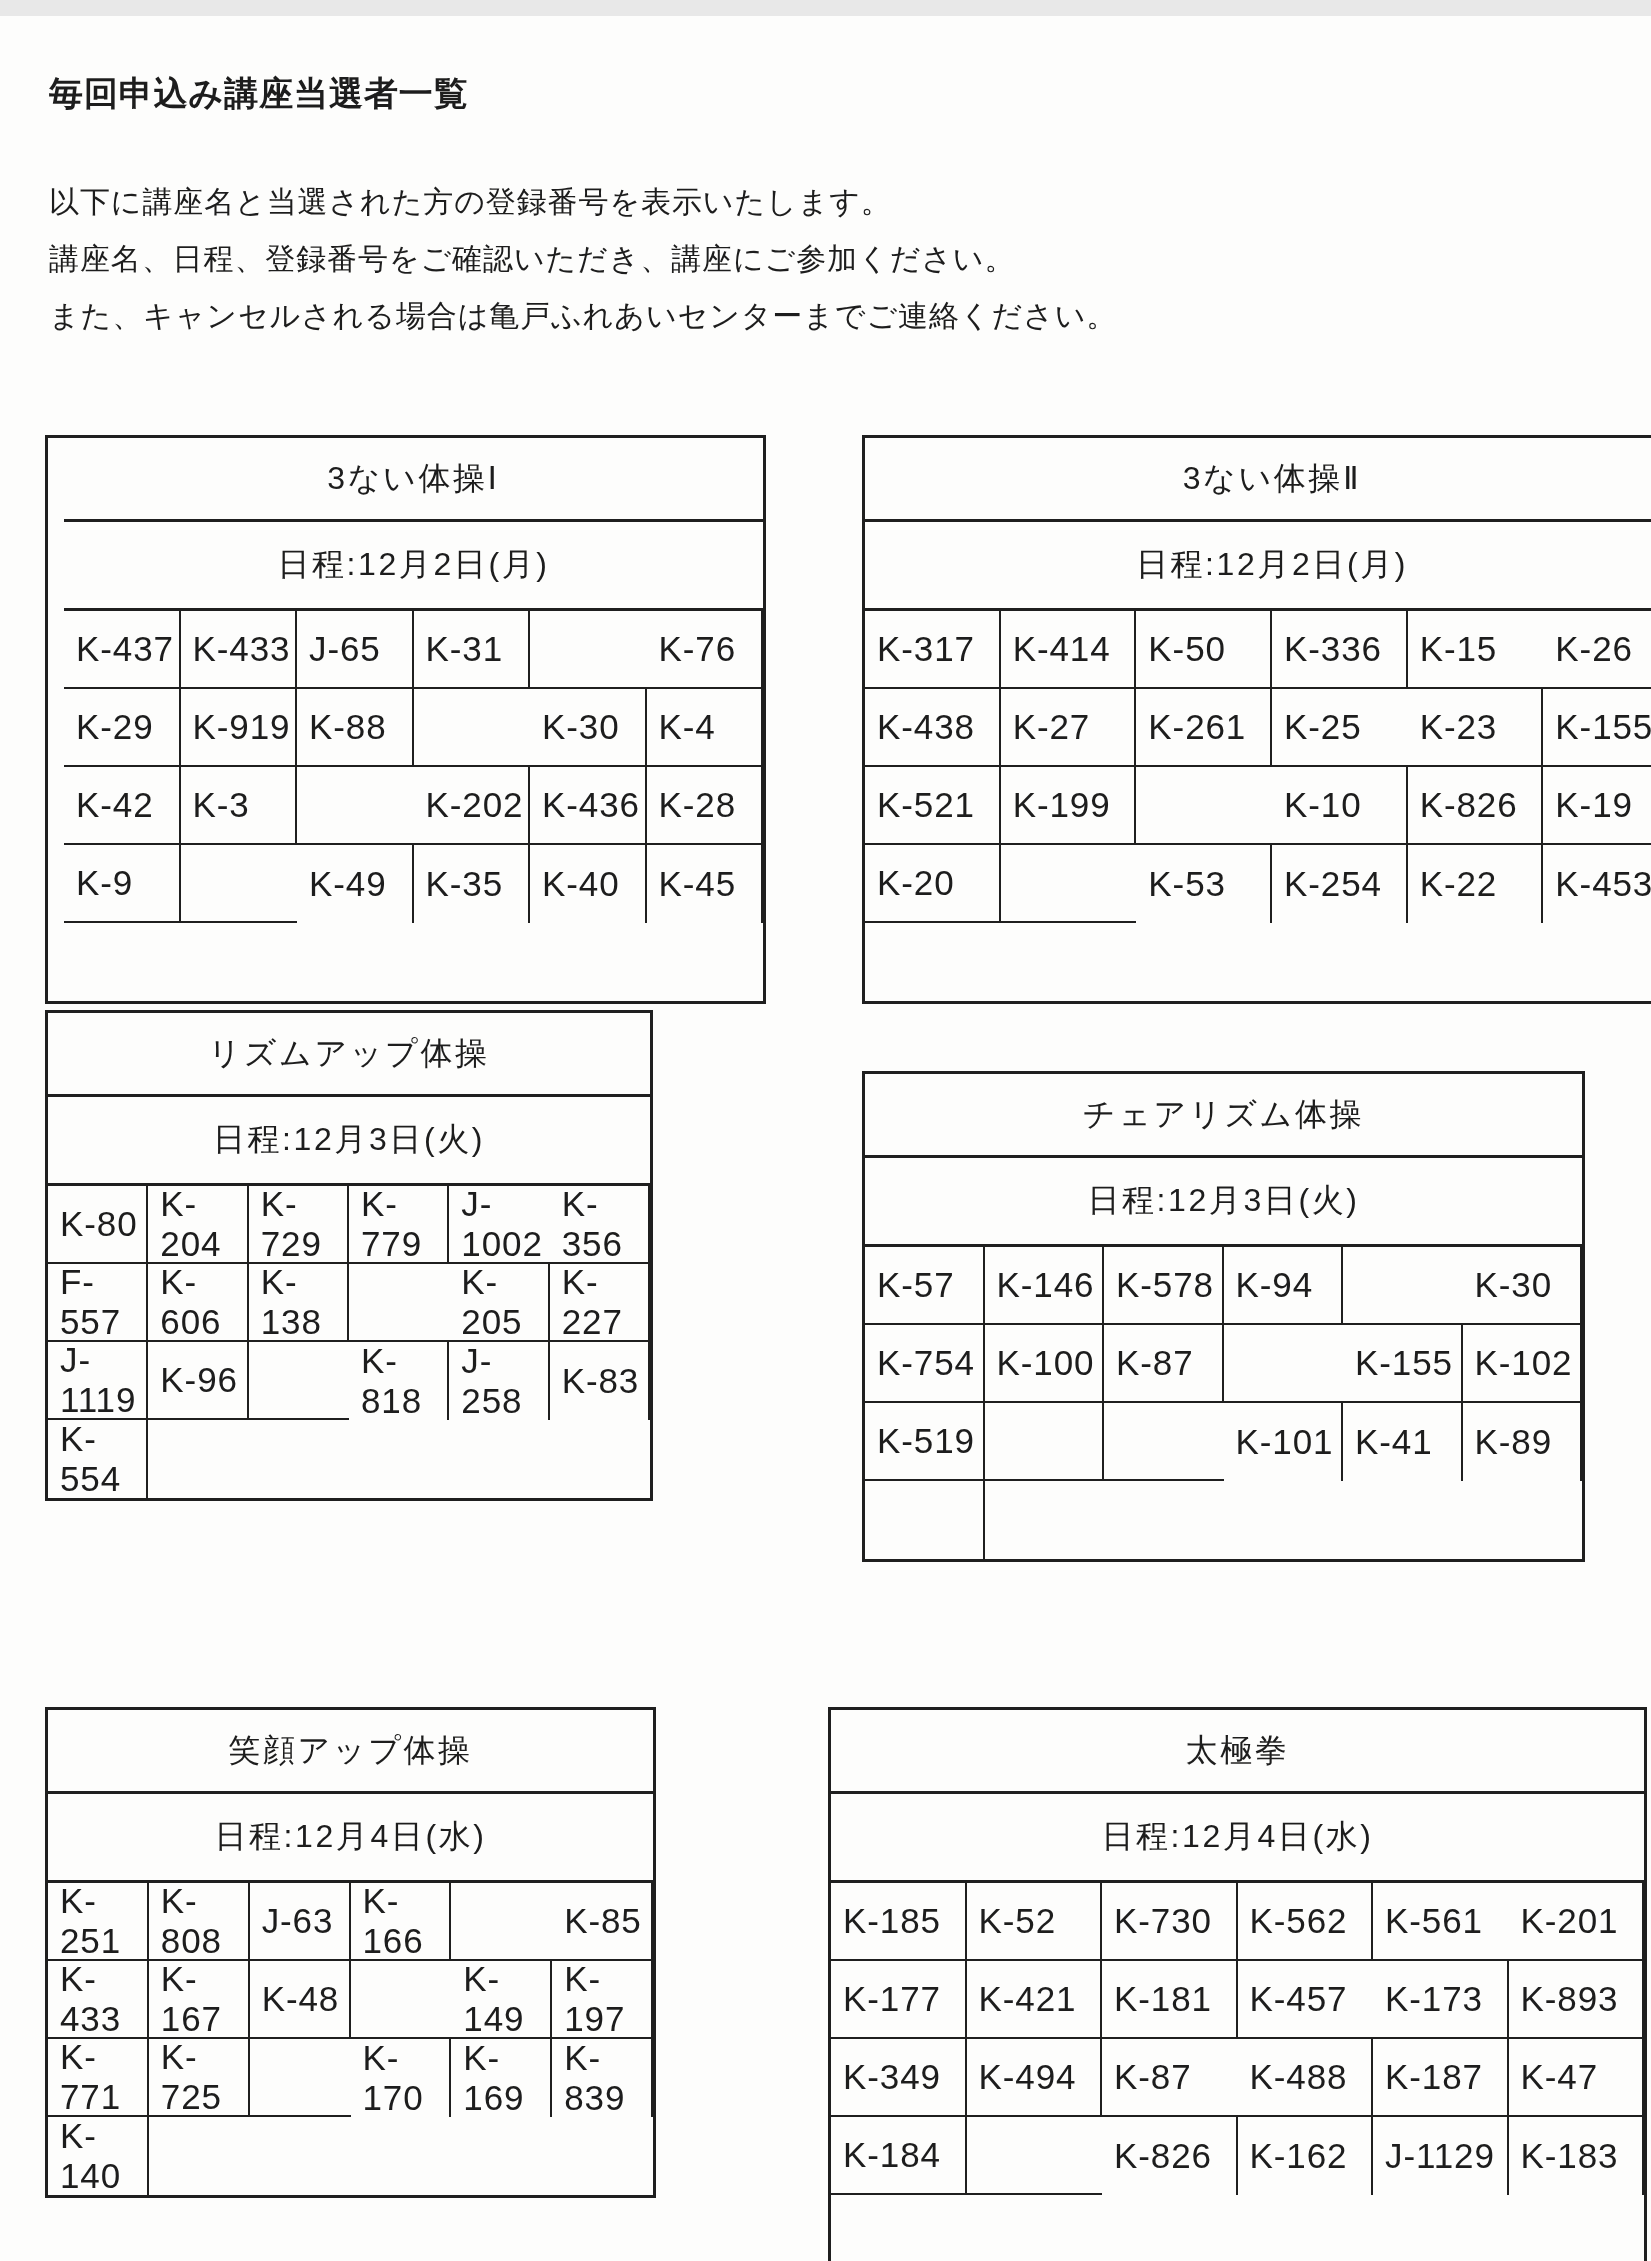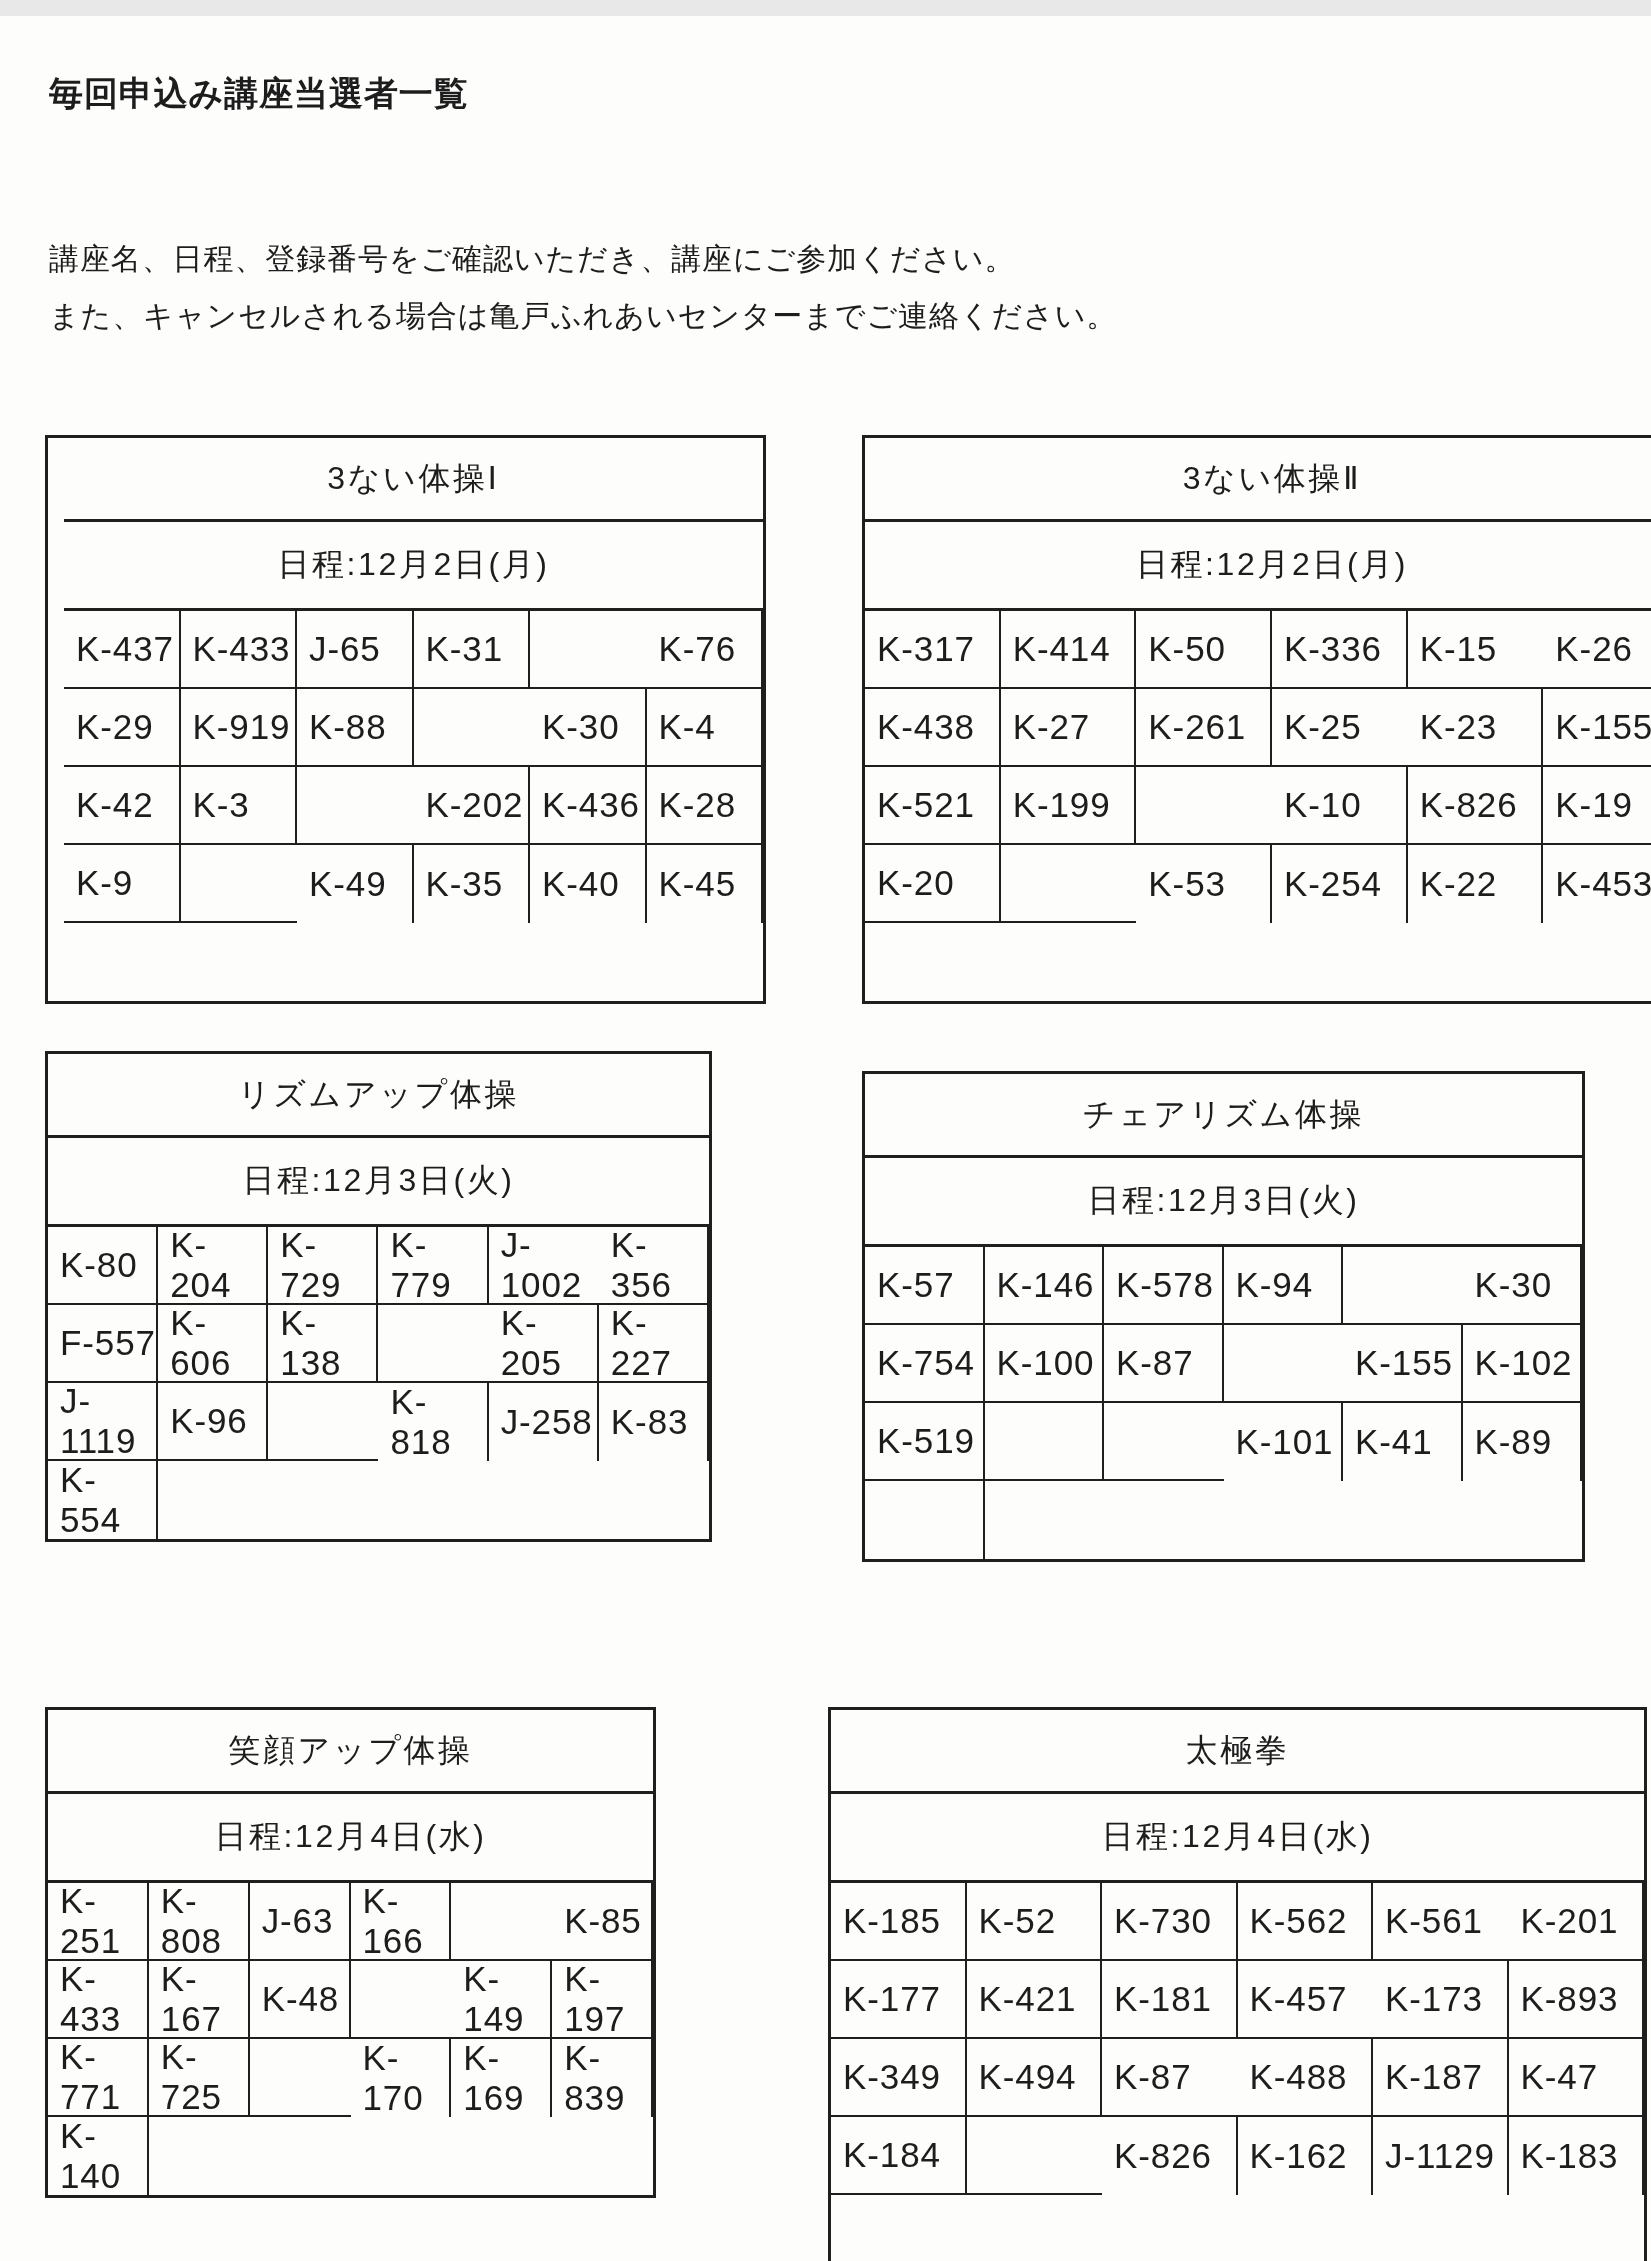--- a/index.html
+++ b/index.html
@@ -70,32 +70,33 @@
     font-size: 35px;
     letter-spacing: 0.9px;
     overflow: hidden;
   }
   .cell:nth-child(5n) { border-right: none; }
   .t-grid .cell:nth-last-child(-n+5) { border-bottom: none; }
 
   
   #table-0 { left: 45px;   top: 419px;  width: 721px; padding-left: 16px; }
   #table-1 { left: 862px; top: 419px;  width: 820px; }
-  #table-2 { left: 45px;   top: 1035px; width: 667px; }
+  #table-2 { left: 45px;   top: 994px; width: 608px; }
   #table-3 { left: 862px; top: 1055px; width: 723px; }
   #table-4 { left: 45px;   top: 1691px; width: 611px; }
   #table-5 { left: 828px; top: 1691px; width: 819px; }
 </style>
 </head>
 <body>
 
 <div class="page">
 
   <h1 class="doc-title">毎回申込み講座当選者一覧</h1>
 
+  <p class="intro" id="intro-1">以下に講座名と当選された方の登録番号を表示いたします。</p>
   <p class="intro" id="intro-2">講座名、日程、登録番号をご確認いただき、講座にご参加ください。</p>
   <p class="intro" id="intro-3">また、キャンセルされる場合は亀戸ふれあいセンターまでご連絡ください。</p>
 
   <div class="course-table" id="table-0">
     <div class="t-title">3ない体操Ⅰ</div>
     <div class="t-sched">日程:12月2日(月)</div>
     <div class="t-grid">
         <div class="cell">K-437</div>
         <div class="cell">K-433</div>
         <div class="cell">J-65</div>

